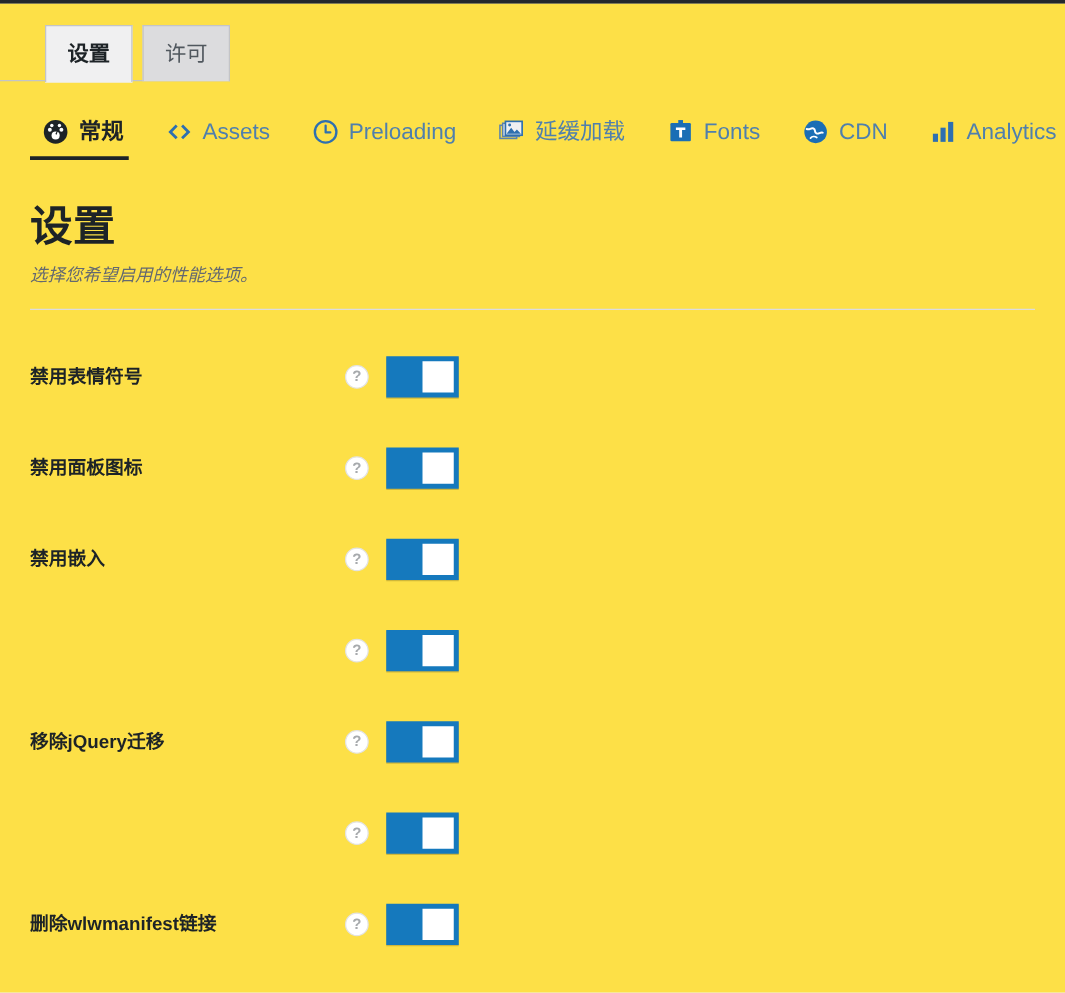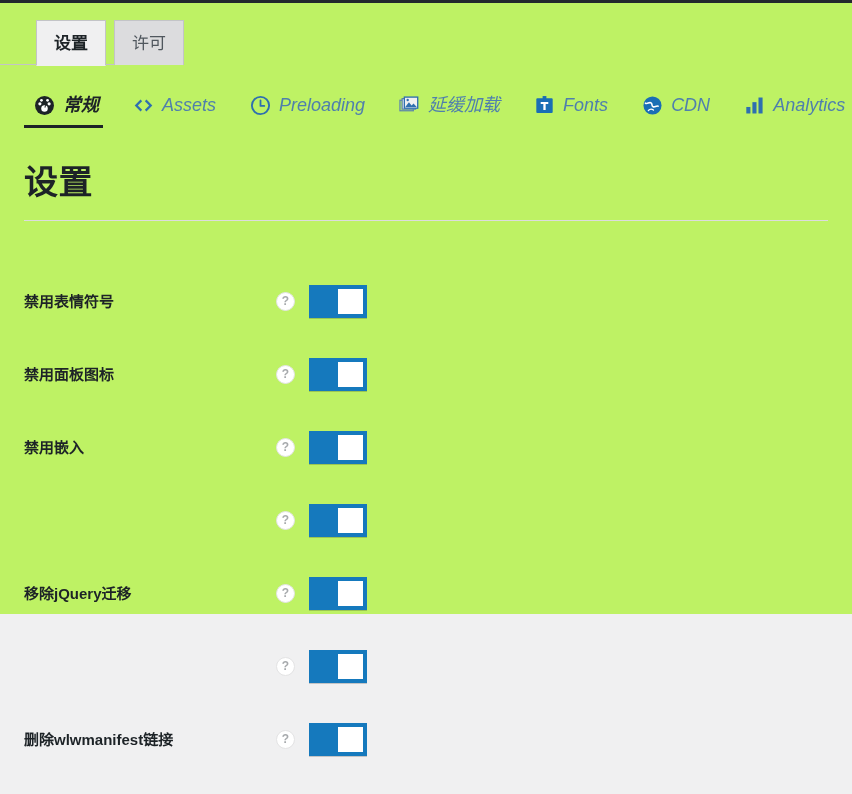--- a/index.html
+++ b/index.html
@@ -22,22 +22,22 @@
     width: 852px;
     height: 3px;
     background: #23282d;
   }
 
   
   .page {
     position: absolute;
     top: 3px; left: 0;
     width: 852px;
-    height: 611px;
-    background: #bef264;
+    height: 791px;
+    background: #fde047;
   }
 
   
   .tab-strip {
     position: absolute;
     top: 17px;
     left: 36px;
     height: 45px;
     display: flex;
     align-items: flex-end;
@@ -83,21 +83,20 @@
   
   .subnav {
     position: absolute;
     top: 78px;
     left: 24px;
     right: 0;
     height: 48px;
     display: flex;
     align-items: center;
     gap: 0px;
-    font-style: italic;
   }
   .subnav-item {
     display: flex;
     align-items: center;
     gap: 8px;
     height: 46px;
     padding: 0 16px 0 12px;
     margin-right: 6px;
     color: #4f7fad;
     font-size: 18px;
@@ -321,20 +320,21 @@
           <rect x="13.8" y="2.4" width="3.9" height="15.2" fill="#2e6fb0"></rect>
         </svg>
       </span>
       <span class="subnav-label">Analytics</span>
     </div>
 
   </div>
 
   <div class="heading-block">
     <h1 class="page-title">设置</h1>
+    <p class="page-subtitle">选择您希望启用的性能选项。</p>
     <div class="hr"></div>
   </div>
 
   <div class="settings-list">
 
     <div class="setting-row">
       <div class="setting-label">禁用表情符号</div>
       <div class="setting-controls">
         <div class="help-icon">?</div>
         <button class="toggle">

